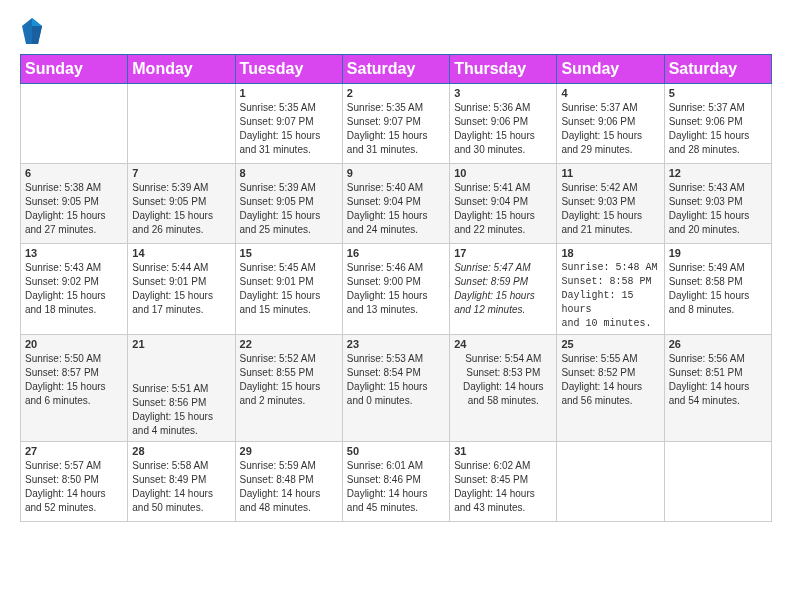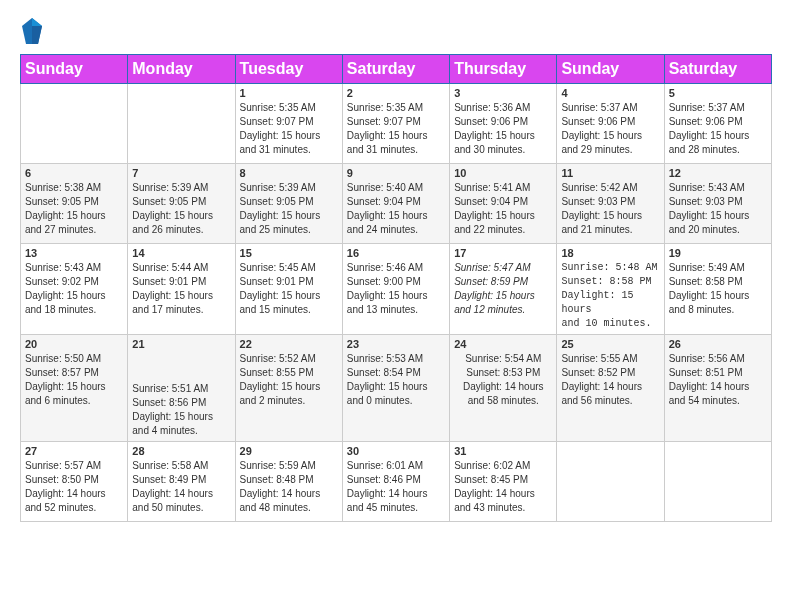--- a/index.html
+++ b/index.html
@@ -345,21 +345,21 @@
 and 50 minutes.</div>
           </td>
           <td>
             <span class="day-num">29</span>
             <div class="cell-text" style="white-space: pre-line;">Sunrise: 5:59 AM
 Sunset: 8:48 PM
 Daylight: 14 hours
 and 48 minutes.</div>
           </td>
           <td>
-            <span class="day-num">30</span>
+            <span class="day-num">50</span>
             <div class="cell-text" style="white-space: pre-line;">Sunrise: 6:01 AM
 Sunset: 8:46 PM
 Daylight: 14 hours
 and 45 minutes.</div>
           </td>
           <td>
             <span class="day-num">31</span>
             <div class="cell-text" style="white-space: pre-line;">Sunrise: 6:02 AM
 Sunset: 8:45 PM
 Daylight: 14 hours

